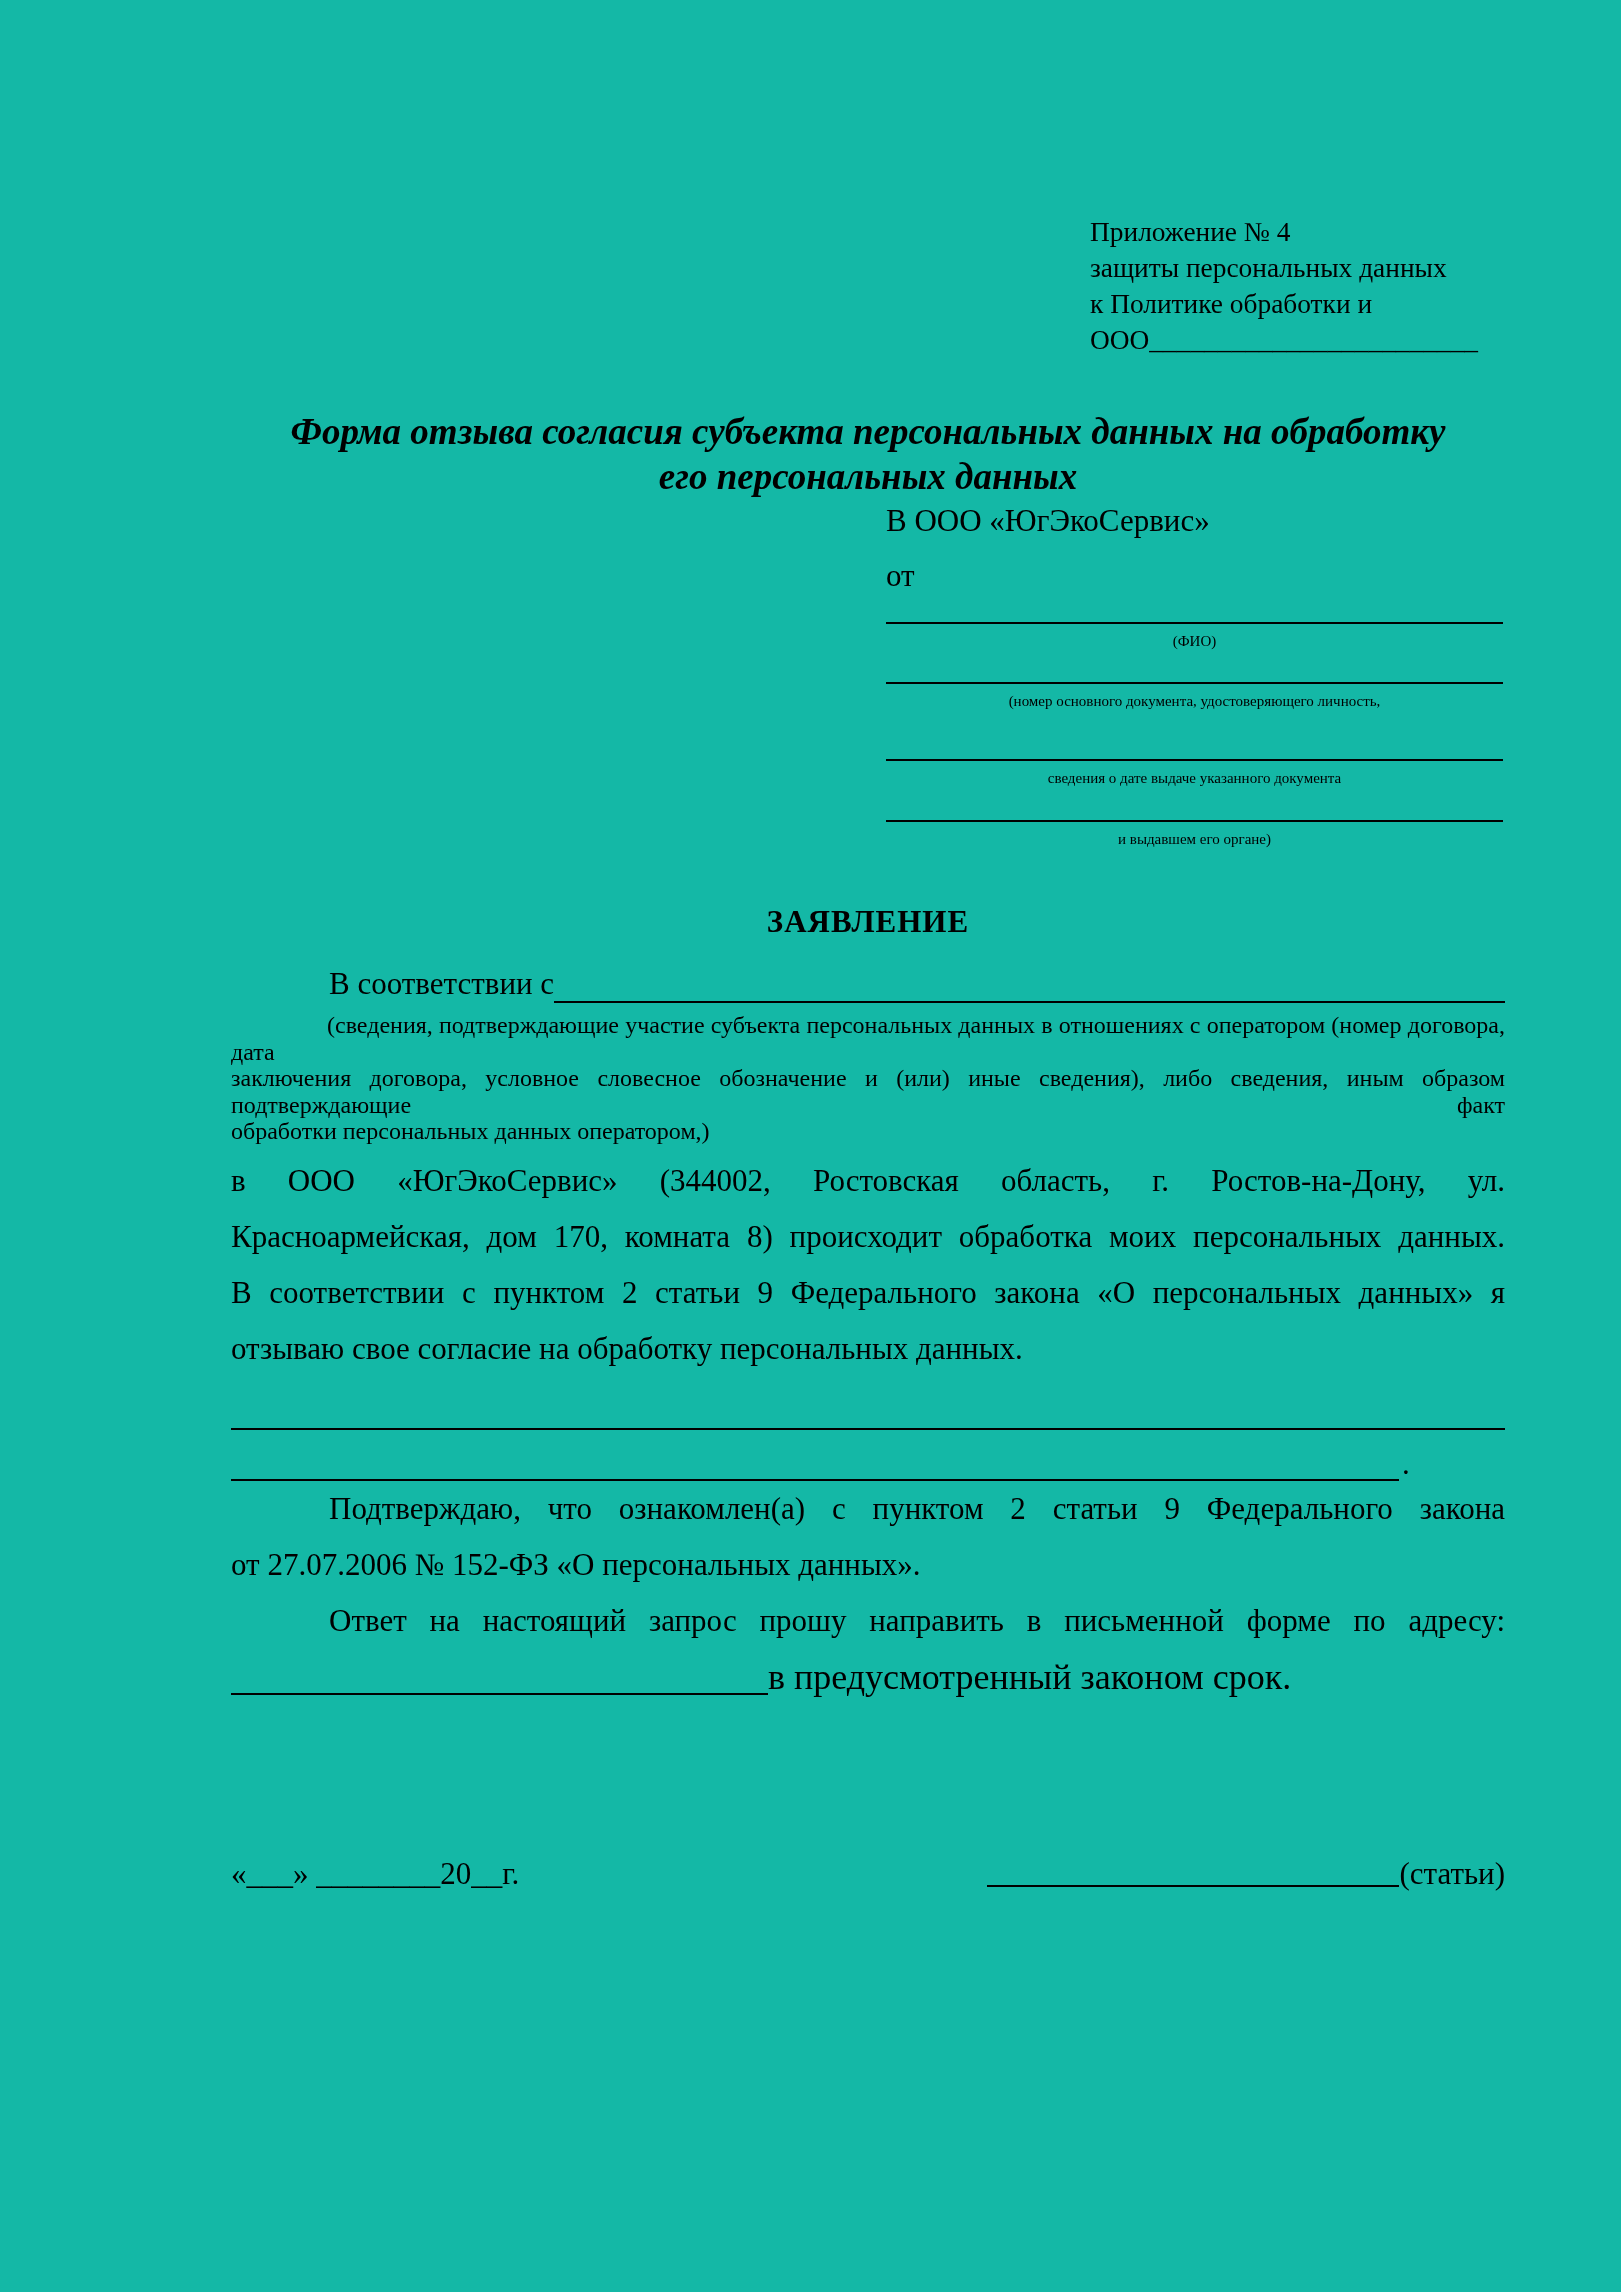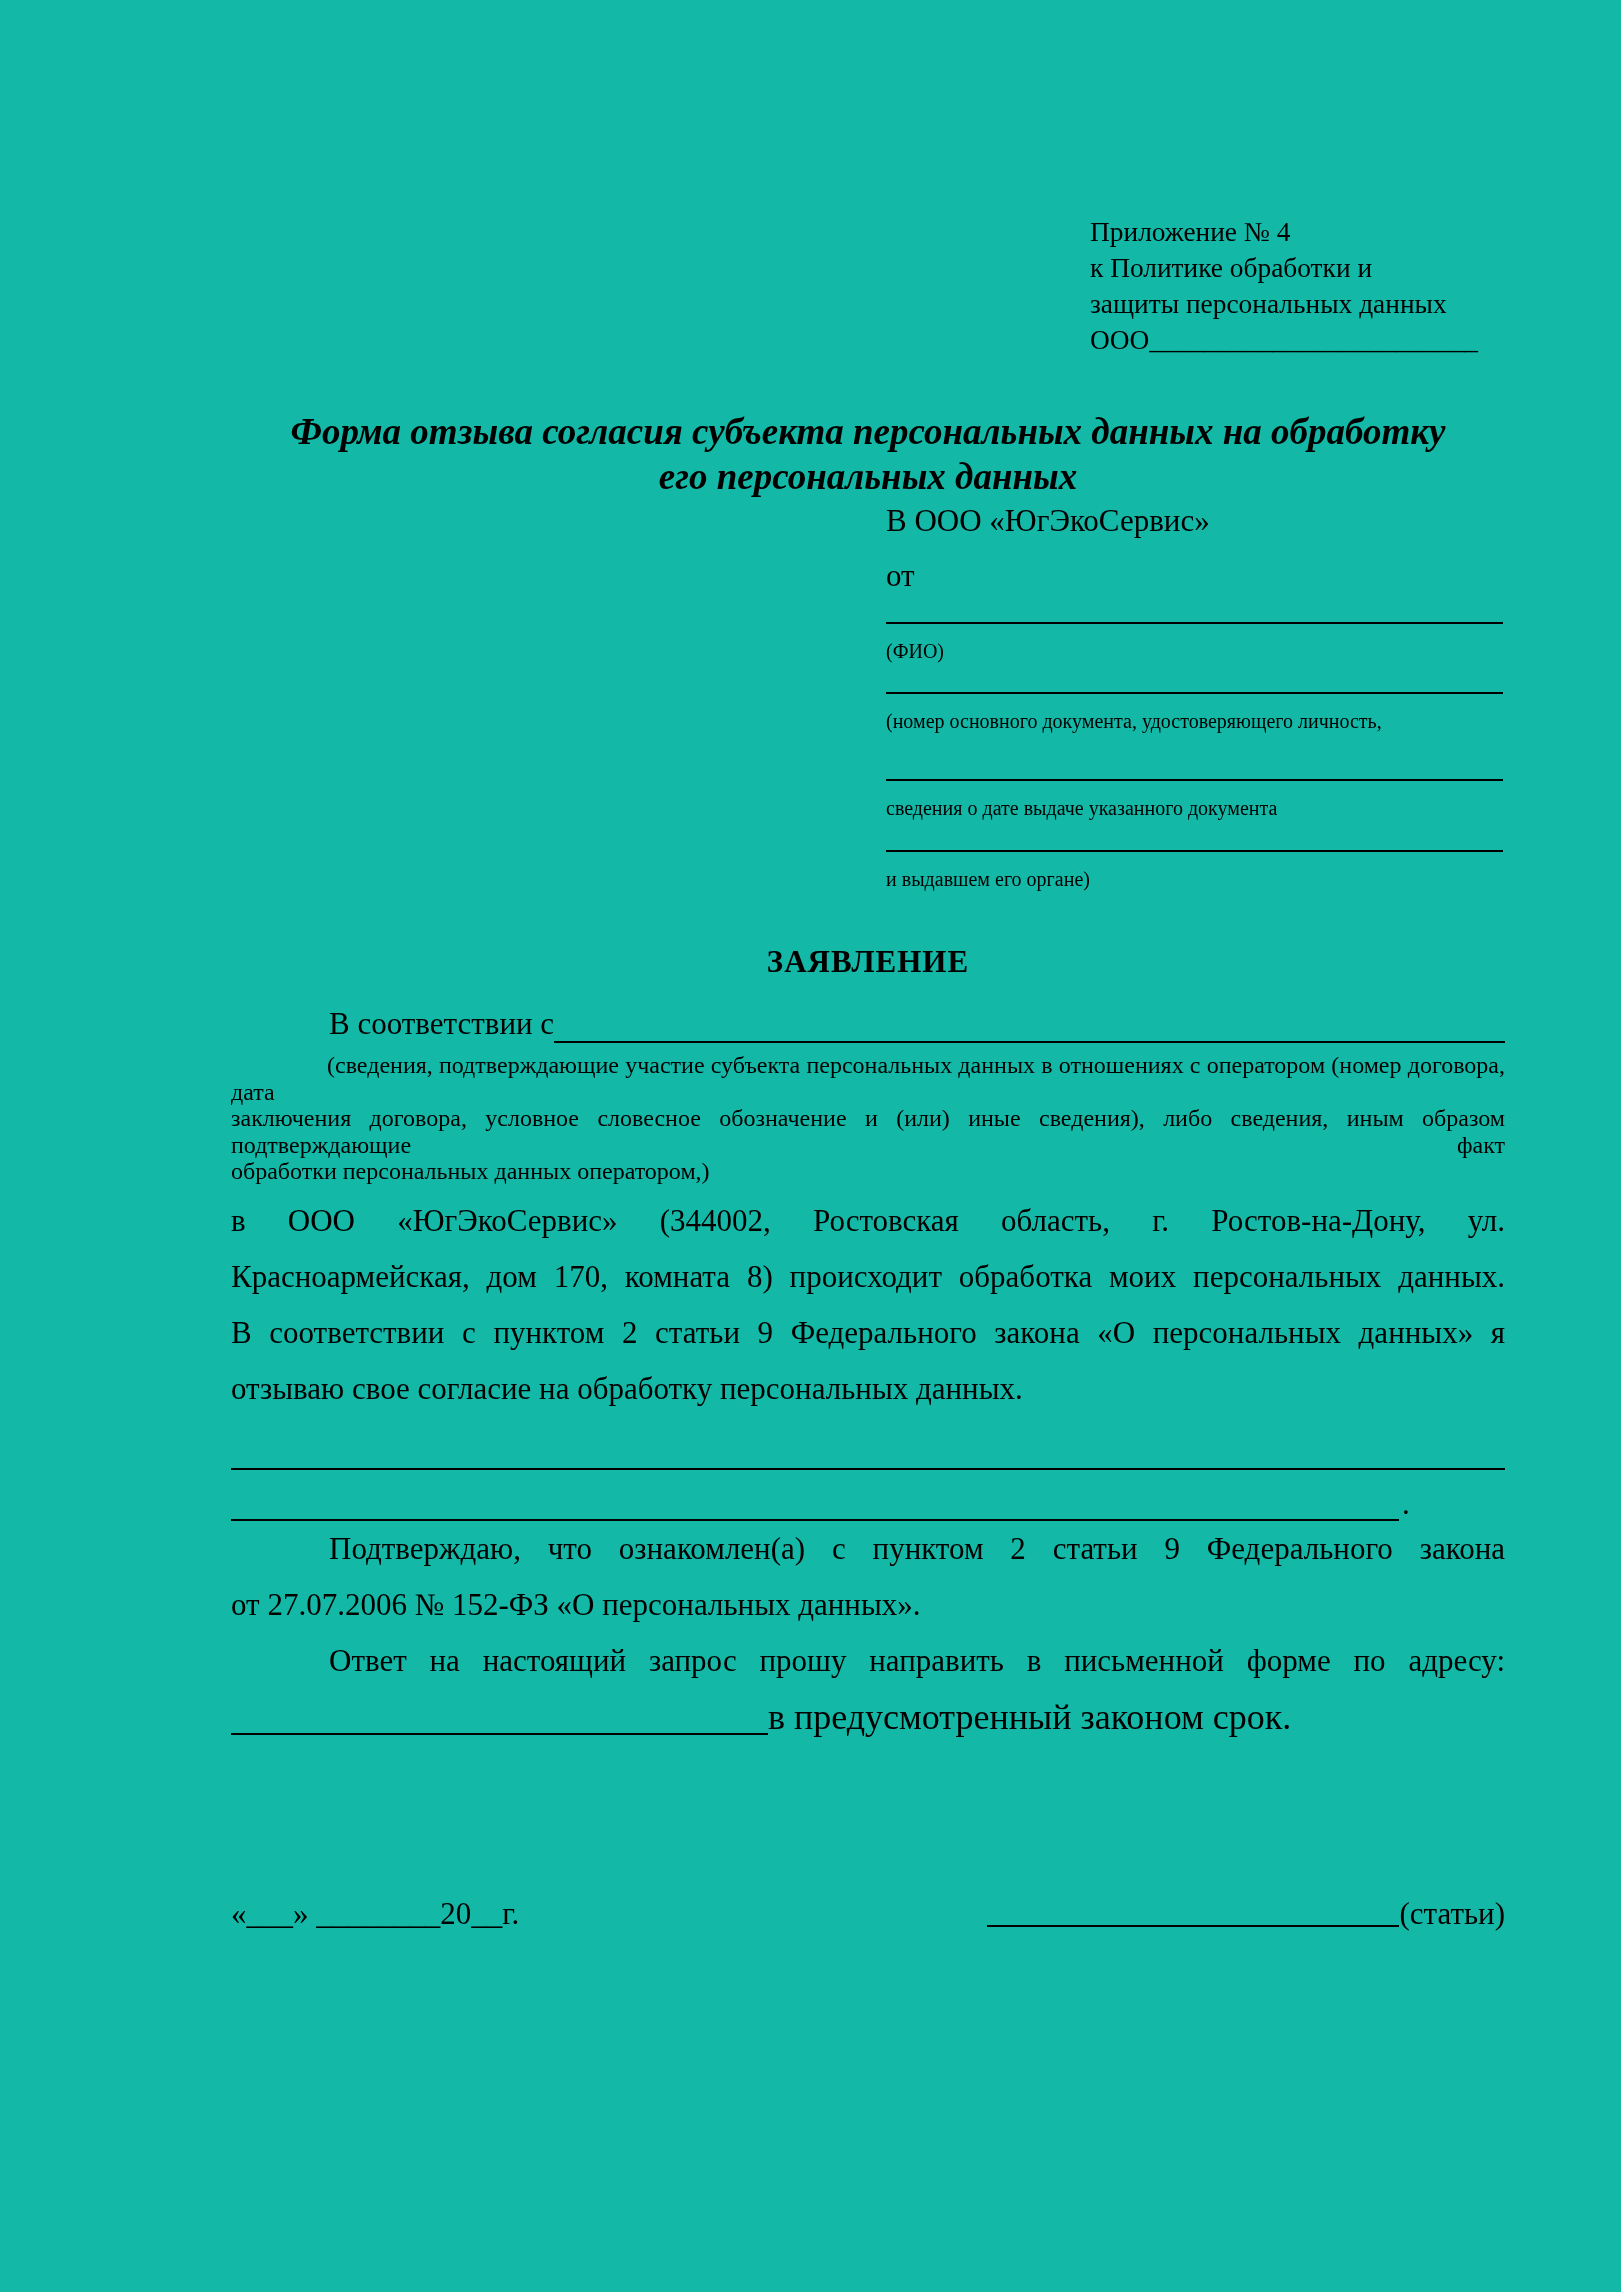--- a/index.html
+++ b/index.html
@@ -43,24 +43,24 @@
     font-size: 31px;
   }
   .addr .to   { line-height: 43px; }
   .addr .from { line-height: 43px; margin-top: 11.8px; }
   .blankline  { border-bottom: 2.9px solid #000; height: 0; }
   .addr .u1 { margin-top: 25.5px; }
   .addr .u2 { margin-top: 27.4px; }
   .addr .u3 { margin-top: 44px; }
   .addr .u4 { margin-top: 29px; }
   .addr .cap {
-    font-size: 20px;
+    font-size: 15px;
     line-height: 26.5px;
-    text-align: left;
-    margin-top: 14px;
+    text-align: center;
+    margin-top: 4px;
   }
 
   
   .zayav {
     margin-top: 47px;
     text-align: center;
     font-size: 31px;
     line-height: 43px;
     letter-spacing: 1px;
     font-weight: bold;
@@ -145,22 +145,22 @@
     margin-bottom: 7.8px;
   }
 </style>
 </head>
 <body>
 
 <div class="page">
 
   <div class="header-block">
     <div>Приложение № 4</div>
+    <div>защиты персональных данных</div>
     <div>к Политике обработки и</div>
-    <div>защиты персональных данных</div>
     <div>ООО________________________</div>
   </div>
 
   <div class="doc-title">
     <div>Форма отзыва согласия субъекта персональных данных на обработку</div>
     <div>его персональных данных</div>
   </div>
 
   <div class="addr">
     <div class="to">В ООО «ЮгЭкоСервис»</div>

